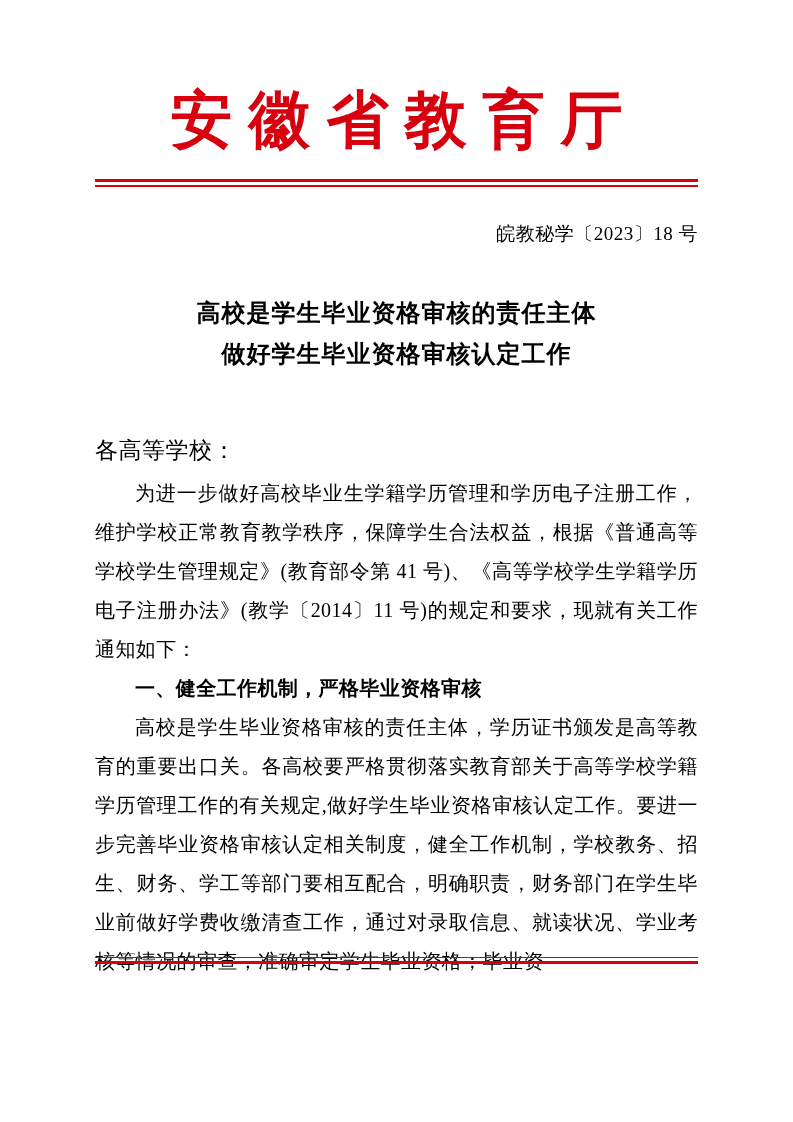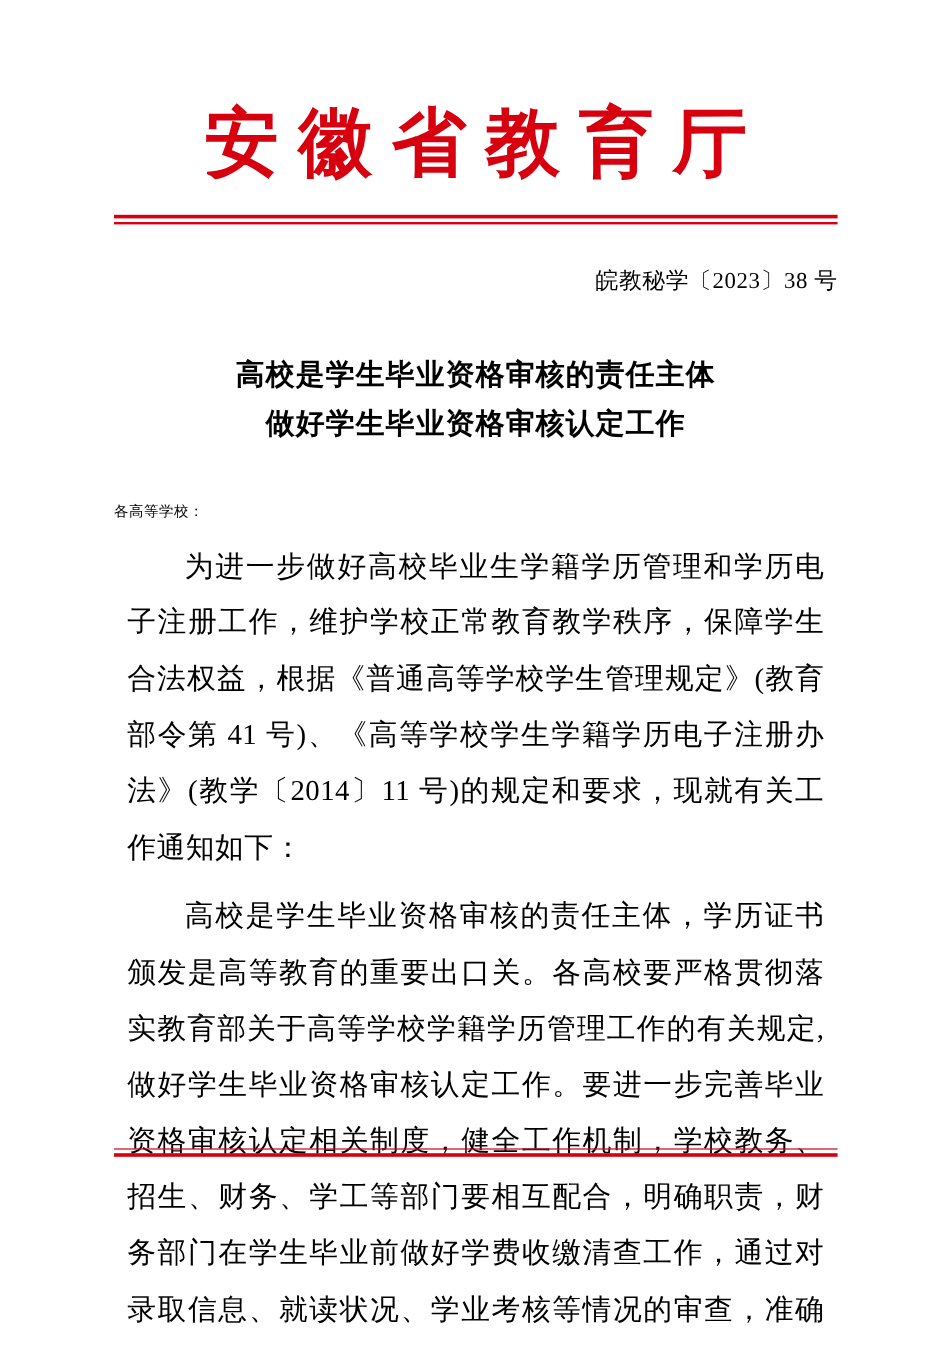--- a/index.html
+++ b/index.html
@@ -66,33 +66,33 @@
     font-size: 24px;
     font-weight: bold;
     line-height: 1.72;
     letter-spacing: 1px;
   }
   .doc-title .line {
     display: block;
   }
   
   .salutation {
-    margin-top: 40px;
-    font-size: 12px;
+    margin-top: 54px;
+    font-size: 23px;
     line-height: 1.95;
     letter-spacing: 0.5px;
   }
   .para {
-    font-size: 24px;
+    font-size: 20px;
     line-height: 1.95;
     letter-spacing: 0.4px;
     text-align: justify;
     text-justify: inter-ideograph;
     text-indent: 2em;
-    margin: 11px;
+    margin: 0;
   }
   .para.section {
     font-weight: bold;
   }
   
   .footer-rule {
     position: absolute;
     left: 95px;
     right: 95px;
     bottom: 84px;
@@ -116,31 +116,32 @@
 
   <div class="masthead">
     <div class="masthead-title">安徽省教育厅</div>
     <div class="rule-wrap">
       <div class="rule-thick"></div>
       <div class="rule-gap"></div>
       <div class="rule-thin"></div>
     </div>
   </div>
 
-  <div class="doc-number">皖教秘学〔2023〕38 号</div>
+  <div class="doc-number">皖教秘学〔2023〕18 号</div>
 
   <div class="doc-title">
     <span class="line">高校是学生毕业资格审核的责任主体</span>
     <span class="line">做好学生毕业资格审核认定工作</span>
   </div>
 
   <div class="salutation">各高等学校：</div>
 
   <p class="para">为进一步做好高校毕业生学籍学历管理和学历电子注册工作，维护学校正常教育教学秩序，保障学生合法权益，根据《普通高等学校学生管理规定》(教育部令第 41 号)、《高等学校学生学籍学历电子注册办法》(教学〔2014〕11 号)的规定和要求，现就有关工作通知如下：</p>
 
+  <p class="para section">一、健全工作机制，严格毕业资格审核</p>
 
   <p class="para">高校是学生毕业资格审核的责任主体，学历证书颁发是高等教育的重要出口关。各高校要严格贯彻落实教育部关于高等学校学籍学历管理工作的有关规定,做好学生毕业资格审核认定工作。要进一步完善毕业资格审核认定相关制度，健全工作机制，学校教务、招生、财务、学工等部门要相互配合，明确职责，财务部门在学生毕业前做好学费收缴清查工作，通过对录取信息、就读状况、学业考核等情况的审查，准确审定学生毕业资格；毕业资</p>
 
   <div class="footer-rule">
     <div class="rule-thin2"></div>
     <div class="gap"></div>
     <div class="rule-thick2"></div>
   </div>
 
 </div>

